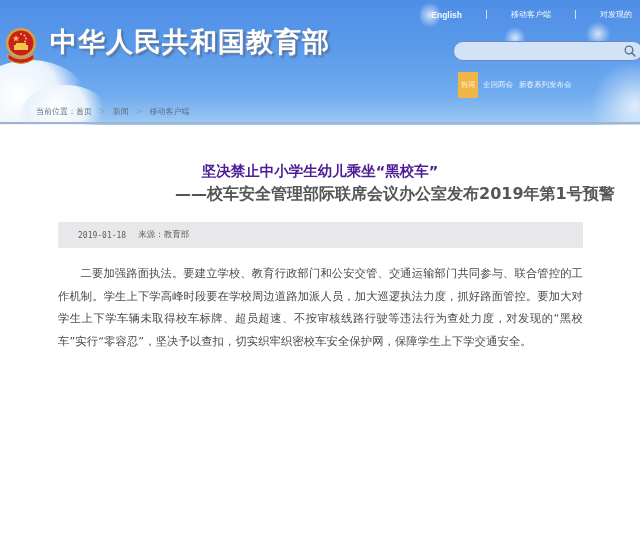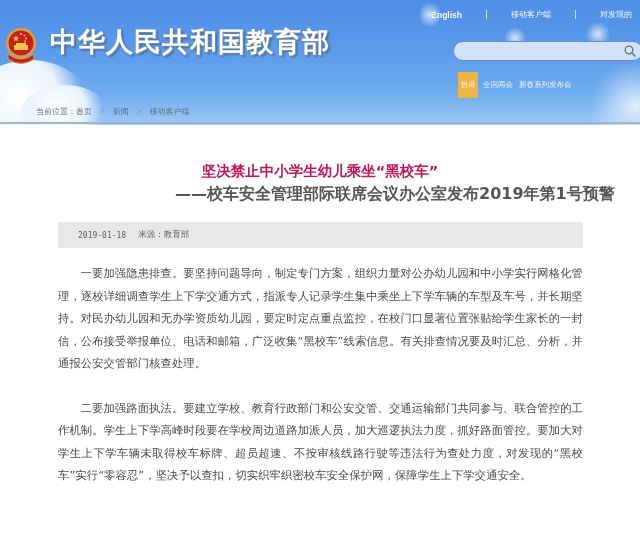--- a/index.html
+++ b/index.html
@@ -66,21 +66,21 @@
   .breadcrumb {
     position: absolute; left: 0; top: 106px; display: flex; align-items: center;
     font-size: 8px; color: #5d6f85; padding-left: 36px;
   }
   .breadcrumb .arrow { margin: 0 7px; color: #8fa2b8; }
   .breadcrumb .crumb { color: #5d6f85; }
 
   
   .article-title {
     position: absolute; left: 0; width: 612px; top: 162px; text-align: center;
-    font-size: 14.5px; font-weight: bold; color: #be185d;
+    font-size: 14.5px; font-weight: bold; color: #4c1d95;
     padding-left: 28px;
   }
   .article-subtitle {
     position: absolute; left: 175px; top: 184px;
     font-size: 16px; font-weight: bold; color: #555555;
   }
 
   .meta-bar {
     position: absolute; left: 58px; top: 222px; width: 525px; height: 26px;
     background: #e8e7e9; display: flex; align-items: center; padding-left: 20px;
@@ -155,15 +155,14 @@
 
 <h1 class="article-title">坚决禁止中小学生幼儿乘坐“黑校车”</h1>
 <h2 class="article-subtitle">——校车安全管理部际联席会议办公室发布2019年第1号预警</h2>
 
 <div class="meta-bar">
   <span class="date">2019-01-18</span>
   <span>来源：教育部</span>
 </div>
 
 <div class="content">
-  <p>一要加强隐患排查。要坚持问题导向，制定专门方案，组织力量对公办幼儿园和中小学实行网格化管理，逐校详细调查学生上下学交通方式，指派专人记录学生集中乘坐上下学车辆的车型及车号，并长期坚持。对民办幼儿园和无办学资质幼儿园，要定时定点重点监控，在校门口显著位置张贴给学生家长的一封信，公布接受举报单位、电话和邮箱，广泛收集“黑校车”线索信息。有关排查情况要及时汇总、分析，并通报公安交管部门核查处理。</p>
   <p>二要加强路面执法。要建立学校、教育行政部门和公安交管、交通运输部门共同参与、联合管控的工作机制。学生上下学高峰时段要在学校周边道路加派人员，加大巡逻执法力度，抓好路面管控。要加大对学生上下学车辆未取得校车标牌、超员超速、不按审核线路行驶等违法行为查处力度，对发现的“黑校车”实行“零容忍”，坚决予以查扣，切实织牢织密校车安全保护网，保障学生上下学交通安全。</p>
 </div>
 
 </body></html>

